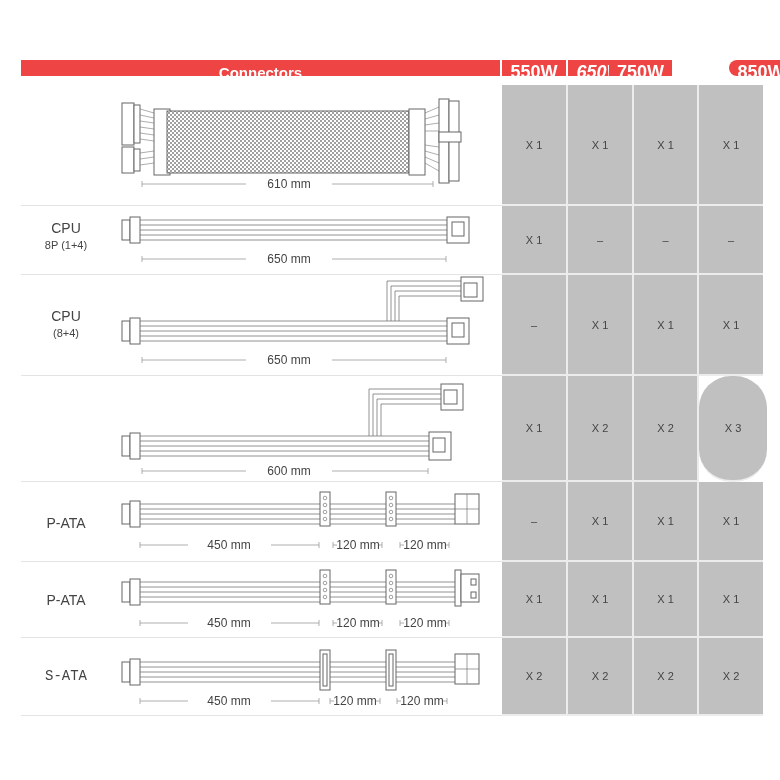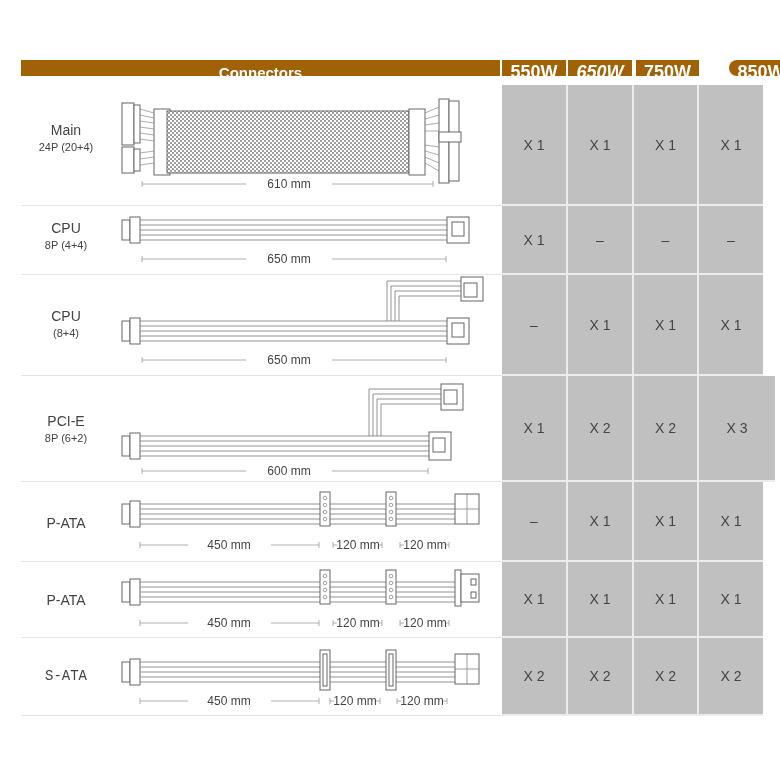--- a/index.html
+++ b/index.html
@@ -1,50 +1,46 @@
 <!DOCTYPE html>
 <html><head>
 <meta charset="utf-8">
 <style>
   html, body { margin:0; padding:0; background:#ffffff; }
   body { width:780px; height:780px; position:relative; overflow:hidden;
          font-family:"Liberation Sans", "DejaVu Sans", sans-serif; }
   .table { position:absolute; left:21px; top:60px; width:742px; }
-  .hdr { position:absolute; top:0; height:16px; background:#a16207; color:#fff;
+  .hdr { position:absolute; top:0; height:16px; background:#ef4444; color:#fff;
          font-weight:bold; font-size:15px; line-height:25px; text-align:center; }
   .hdr.w { font-size:18px; }
   .row { position:absolute; left:0; width:742px; }
   .row-left { position:absolute; left:0; top:0; width:481px; height:100%;
               background:#fff; border-bottom:1px solid #e4e4e4; box-sizing:border-box; }
   .label { position:absolute; left:0; width:90px; text-align:center; color:#444; }
   .label .name { font-size:14px; display:block; }
   .label .sub { font-size:11px; display:block; margin-top:3px; }
   .cell { position:absolute; top:0; height:100%; background:#c0c0c0; color:#444;
-          font-size:14px; text-align:center; box-sizing:border-box;
+          font-size:11px; text-align:center; box-sizing:border-box;
           border-bottom:2px solid #ececec; display:flex; align-items:center; justify-content:center; }
   svg { position:absolute; left:0; top:0; overflow:visible; }
   .dim { font-size:12px; fill:#444; font-family:"Liberation Sans", sans-serif; }
 </style>
 </head>
 <body>
 
 <div class="table">
 
   <div class="hdr" style="left:0;width:479px;">Connectors</div>
   <div class="hdr w" style="left:481px;width:64px;">550W</div>
   <div class="hdr w" style="left:547px;width:64px;font-style:italic;">650W</div>
-  <div class="hdr w" style="left:615px;width:63px;">750W</div>
+  <div class="hdr w" style="left:588px;width:63px;">750W</div>
   <div class="hdr w" style="left:708px;width:64px;border-radius:10px;">850W</div>
 
   <div class="row" style="top:25px;height:121px;">
     <div class="row-left">
-      <div class="label" style="top:37px;">
-        <span class="name">Main</span>
-        <span class="sub">24P (20+4)</span>
-      </div>
       <svg width="481" height="121">
         <defs>
           <pattern id="mesh" width="4" height="4" patternUnits="userSpaceOnUse">
             <rect width="4" height="4" fill="#fff"></rect>
             <path d="M0,0 L4,4 M4,0 L0,4" stroke="#777" stroke-width="0.7"></path>
           </pattern>
         </defs>
 
         <rect x="101" y="18" width="12" height="42" fill="#fff" stroke="#666"></rect>
         <rect x="113" y="20" width="6" height="38" fill="#fff" stroke="#666"></rect>
@@ -91,21 +87,21 @@
     <div class="cell" style="left:481px;width:66px;border-right:2px solid #ececec;">X 1</div>
     <div class="cell" style="left:547px;width:66px;border-right:2px solid #ececec;">X 1</div>
     <div class="cell" style="left:613px;width:65px;border-right:2px solid #ececec;">X 1</div>
     <div class="cell" style="left:678px;width:64px;">X 1</div>
   </div>
 
   <div class="row" style="top:146px;height:69px;">
     <div class="row-left">
       <div class="label" style="top:14px;">
         <span class="name">CPU</span>
-        <span class="sub">8P (4+4)</span>
+        <span class="sub">8P (1+4)</span>
       </div>
       <svg width="481" height="69">
         <rect x="101" y="14" width="8" height="20" fill="#fff" stroke="#666"></rect>
         <rect x="109" y="11" width="10" height="26" fill="#fff" stroke="#666"></rect>
         <g stroke="#777" stroke-width="0.8" fill="none">
           <line x1="119" y1="14" x2="426" y2="14"></line>
             <line x1="119" y1="19" x2="426" y2="19"></line>
           <line x1="119" y1="24" x2="426" y2="24"></line>
             <line x1="119" y1="29" x2="426" y2="29"></line>
           <line x1="119" y1="34" x2="426" y2="34"></line>
@@ -161,24 +157,20 @@
       </svg>
     </div>
     <div class="cell" style="left:481px;width:66px;border-right:2px solid #ececec;">–</div>
     <div class="cell" style="left:547px;width:66px;border-right:2px solid #ececec;">X 1</div>
     <div class="cell" style="left:613px;width:65px;border-right:2px solid #ececec;">X 1</div>
     <div class="cell" style="left:678px;width:64px;">X 1</div>
   </div>
 
   <div class="row" style="top:316px;height:106px;">
     <div class="row-left">
-      <div class="label" style="top:37px;">
-        <span class="name">PCI-E</span>
-        <span class="sub">8P (6+2)</span>
-      </div>
       <svg width="481" height="106">
         <rect x="101" y="60" width="8" height="20" fill="#fff" stroke="#666"></rect>
         <rect x="109" y="57" width="10" height="26" fill="#fff" stroke="#666"></rect>
         <g stroke="#777" stroke-width="0.8" fill="none">
           <line x1="119" y1="60" x2="408" y2="60"></line>
             <line x1="119" y1="65" x2="408" y2="65"></line>
           <line x1="119" y1="70" x2="408" y2="70"></line>
             <line x1="119" y1="75" x2="408" y2="75"></line>
           <line x1="119" y1="80" x2="408" y2="80"></line>
           <path d="M348,60 L348,13 L420,13"></path>
@@ -195,21 +187,21 @@
             <line x1="121" y1="95" x2="225" y2="95"></line>
           <line x1="311" y1="95" x2="407" y2="95"></line>
             <line x1="407" y1="92" x2="407" y2="98"></line>
         </g>
         <text class="dim" x="268" y="99" text-anchor="middle"><tspan>600 mm</tspan></text>
       </svg>
     </div>
     <div class="cell" style="left:481px;width:66px;border-right:2px solid #ececec;">X 1</div>
     <div class="cell" style="left:547px;width:66px;border-right:2px solid #ececec;">X 2</div>
     <div class="cell" style="left:613px;width:65px;border-right:2px solid #ececec;">X 2</div>
-    <div class="cell" style="left:678px;width:76px;">X 3</div>
+    <div class="cell" style="left:678px;width:68px;border-radius:32px;">X 3</div>
   </div>
 
   <div class="row" style="top:422px;height:80px;">
     <div class="row-left">
       <div class="label" style="top:33px;">
         <span class="name">P-ATA</span>
       </div>
       <svg width="481" height="80">
         <rect x="101" y="22" width="8" height="20" fill="#fff" stroke="#666"></rect>
         <rect x="109" y="19" width="10" height="26" fill="#fff" stroke="#666"></rect>

